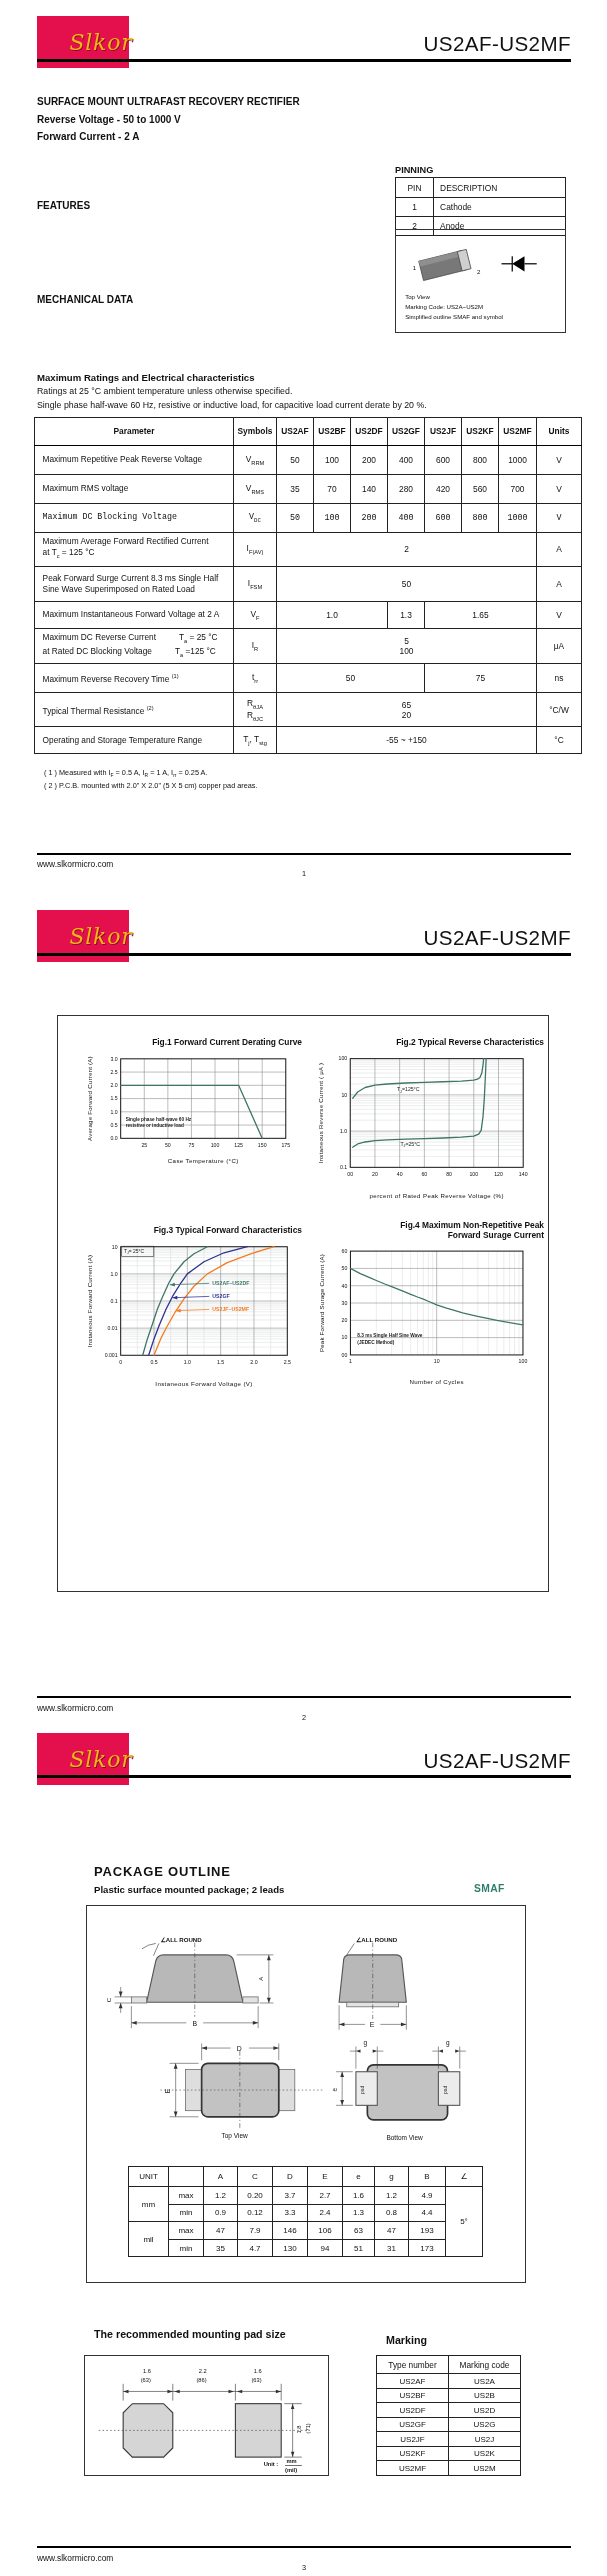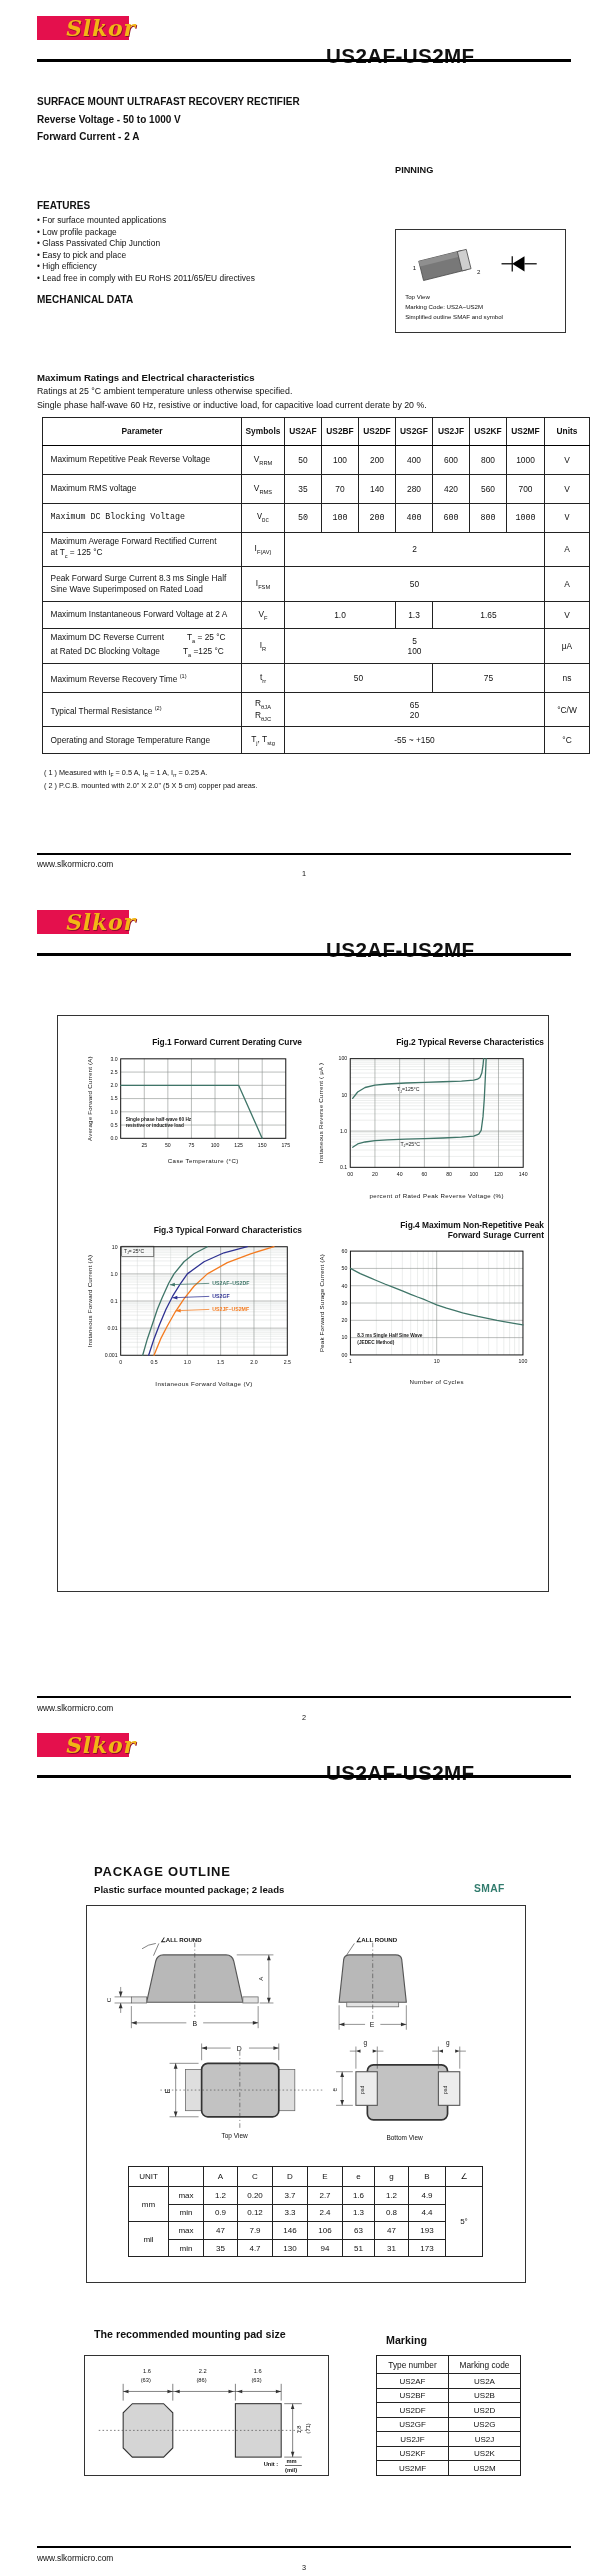--- a/index.html
+++ b/index.html
@@ -1,23 +1,23 @@
 <!DOCTYPE html>
 <html style="font-size:12.2px"><head>
 <meta charset="utf-8">
 <style>
   *{box-sizing:border-box;margin:0;padding:0;}
   html,body{background:#ffffff;}
   #page{position:relative;width:607px;height:2576px;background:#fff;
         font-family:"Liberation Sans",sans-serif;color:#111;overflow:hidden;}
   .abs{position:absolute;}
-  .logo{width:92px;height:24px;background:#e4104d;display:flex;align-items:center;justify-content:center;
-        font-family:"DejaVu Serif",serif;font-style:italic;font-weight:bold;font-size:22px;color:#f2b615;
+  .logo{width:92px;height:52px;background:#e4104d;display:flex;align-items:center;justify-content:center;
+        font-family:"DejaVu Serif",serif;font-style:italic;font-weight:normal;font-size:22px;color:#f2b615;
         text-shadow:0.8px 0.8px 0 #8e0c2c;letter-spacing:0.8px;padding-left:36px;}
-  .doc-title{font-size:20.6px;font-weight:bold;letter-spacing:0.4px;width:245px;margin-top:12px;}
+  .doc-title{font-size:20.6px;font-weight:normal;letter-spacing:0.4px;text-align:right;width:245px;}
   .rule{background:#000;height:3.1px;width:534px;}
   .h-bold13{font-size:10px;font-weight:bold;}
   .h-bold12{font-size:9.2px;font-weight:bold;}
   ul.blist{list-style:none;}
   ul.blist li{font-size:8.4px;line-height:11.6px;}
   ul.blist li::before{content:"• ";}
   
   table.pin{border-collapse:collapse;width:171px;table-layout:fixed;}
   table.pin td,table.pin th{border:0.8px solid #222;font-size:8.4px;font-weight:normal;height:19px;padding:0 0 0 6.1px;text-align:left;}
   table.pin tr.hd td{height:20px;border-bottom:1.5px solid #222;}
@@ -59,20 +59,42 @@
 
   <div class="abs logo" style="left:37px;top:16px">Slkor</div>
   <div class="abs doc-title" style="left:326px;top:32px">US2AF-US2MF</div>
   <div class="abs rule" style="left:37px;top:59px"></div>
 
   <div class="abs h-bold13" style="left:37px;top:96px">SURFACE MOUNT ULTRAFAST RECOVERY RECTIFIER</div>
   <div class="abs h-bold13" style="left:37px;top:114px">Reverse Voltage - 50 to 1000 V</div>
   <div class="abs h-bold13" style="left:37px;top:131px">Forward Current - 2 A</div>
 
   <div class="abs h-bold12" style="left:395px;top:165px">PINNING</div>
+  <div class="abs" style="left:395px;top:177px">
+    <table class="pin">
+      <colgroup>
+          <col style="width:38px">
+          <col>
+        </colgroup>
+      <tbody id="pin-tbody">
+          <tr class="hd">
+            <td class="c">PIN</td>
+            <td>DESCRIPTION</td>
+          </tr>
+          <tr>
+            <td class="c">1</td>
+            <td>Cathode</td>
+          </tr>
+          <tr>
+            <td class="c">2</td>
+            <td>Anode</td>
+          </tr>
+        </tbody>
+    </table>
+  </div>
 
   <div class="abs pkgbox" style="left:395px;top:229px" able="false">
     <svg width="169" height="102" viewBox="0 0 221 133">
       <g transform="translate(62,46) rotate(-14)">
         <rect x="-30" y="-13" width="58" height="26" fill="#787878" stroke="#4a4a4a" stroke-width="1"></rect>
         <rect x="-30" y="-13" width="58" height="7" fill="#8f8f8f" stroke="none"></rect>
         <rect x="22" y="-13" width="12" height="26" fill="#cfcfcf" stroke="#4a4a4a" stroke-width="1"></rect>
       </g>
       <text x="22" y="52" font-size="8" fill="#111">1</text>
       <text x="106" y="58" font-size="8" fill="#111">2</text>
@@ -82,36 +104,28 @@
         <polygon points="152,44 168,34 168,54" fill="#000" stroke="none"></polygon>
         <line x1="168" y1="44" x2="184" y2="44"></line>
       </g>
       <text x="12" y="90" font-size="8" fill="#111">Top View</text>
       <text x="12" y="103" font-size="8" fill="#111">Marking Code: US2A~US2M</text>
       <text x="12" y="116" font-size="8" fill="#111">Simplified outline SMAF and symbol</text>
     </svg>
   </div>
 
   <div class="abs h-bold13" style="left:37px;top:200px">FEATURES</div>
-  <ul class="abs blist" style="left:37px;top:215px;width:321px" id="features-list">
-      <li>For surface mounted applications</li>
-      <li>Low profile package</li>
-      <li>Glass Passivated Chip Junction</li>
-      <li>Easy to pick and place</li>
-      <li>High efficiency</li>
-      <li>Lead free in comply with EU RoHS 2011/65/EU directives</li>
-    </ul>
 
   <div class="abs h-bold13" style="left:37px;top:294px">MECHANICAL DATA</div>
 
   <div class="abs" style="left:37px;top:372px;font-size:9.6px;font-weight:bold">Maximum Ratings and Electrical characteristics</div>
   <div class="abs" style="left:37px;top:386px;font-size:8.8px">Ratings at 25 °C ambient temperature unless otherwise specified.</div>
   <div class="abs" style="left:37px;top:400px;font-size:8.8px">Single phase half-wave 60 Hz, resistive or inductive load, for capacitive load current derate by 20 %.</div>
 
-  <div class="abs" style="left:42px;top:417px">
+  <div class="abs" style="left:34px;top:417px">
     <table class="rat" id="ratings-table">
       <colgroup>
           <col style="width:199px">
           <col style="width:43px">
           <col style="width:37px">
           <col style="width:37px">
           <col style="width:37px">
           <col style="width:37px">
           <col style="width:37px">
           <col style="width:37px">

